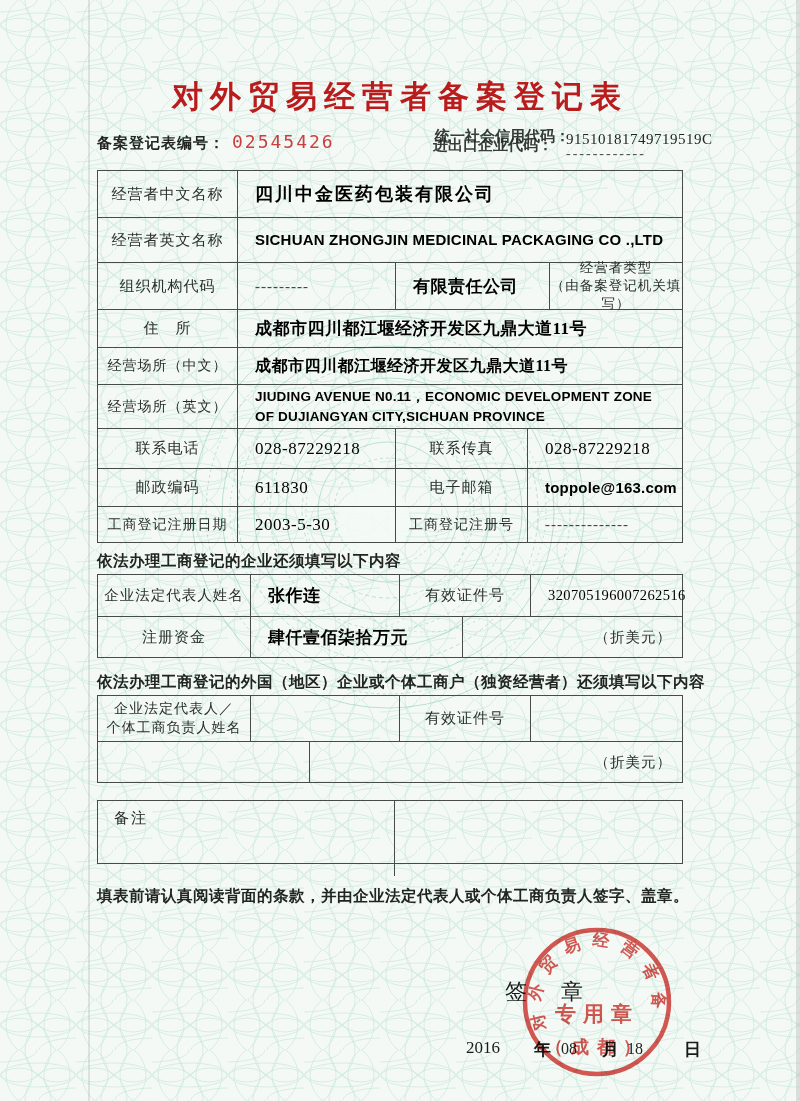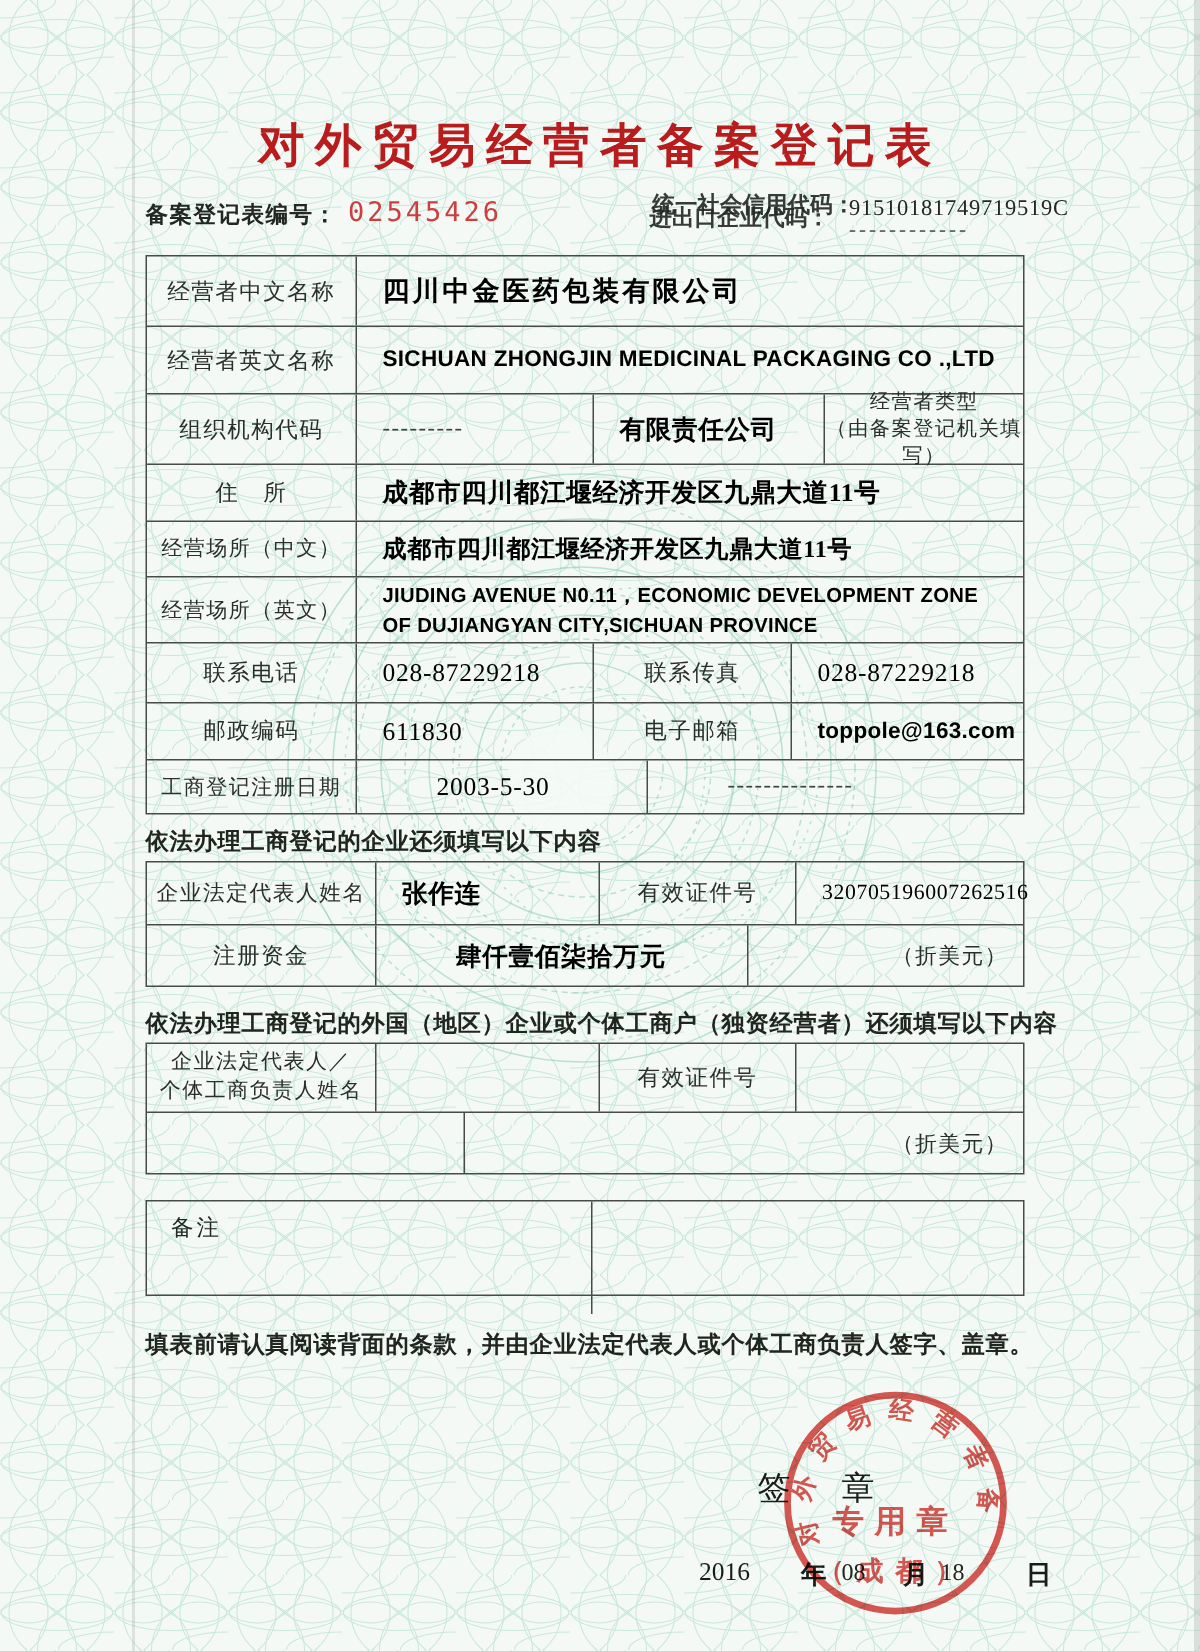--- a/index.html
+++ b/index.html
@@ -26,21 +26,21 @@
   .serial-value { left:232px; top:131px; font-family:"DejaVu Sans Mono", monospace;
     font-size:18px; color:#cc3f3f; letter-spacing:2px; }
   .code-label-1 { left:435px; top:127px; font-size:15px; font-weight:600; opacity:.9; }
   .code-label-2 { left:433px; top:136px; font-size:15px; font-weight:600; opacity:.9; }
   .code-value { left:566px; top:131px; font-size:15px; letter-spacing:.5px; }
   .code-dashes { left:566px; top:146px; font-size:14px; letter-spacing:2px; color:#4c5450; }
 
   
   .tbl { position:absolute; left:97px; width:586px; border:1.6px solid #474c4a; z-index:2; background:transparent; }
   .trow { display:flex; border-bottom:1.6px solid #474c4a; }
-  .trow:last-child { border-bottom:none;gap:36px; }
+  .trow:last-child { border-bottom:none; }
   .cell { border-right:1.6px solid #474c4a; display:flex; align-items:center; }
   .cell:last-child { border-right:none; }
   .lab { justify-content:center; text-align:center; font-size:15px; color:#2a2f2d;
     letter-spacing:1px; font-weight:500; }
   .val { padding-left:17px; font-size:17px; font-weight:600; letter-spacing:.5px; color:#000000; }
   .grow { flex:1 1 auto; }
 
   .w140 { flex:0 0 140px; } .w158 { flex:0 0 158px; } .w132 { flex:0 0 132px; }
   .w153 { flex:0 0 153px; } .w149 { flex:0 0 149px; } .w131 { flex:0 0 131px; }
   .w212 { flex:0 0 212px; } .w297 { flex:0 0 297px; }
@@ -172,20 +172,21 @@
     </div>
     <div class="trow" style="height:38px">
       <div class="cell lab w140">邮政编码</div>
       <div class="cell val w158 num">611830</div>
       <div class="cell lab w132">电子邮箱</div>
       <div class="cell val grow en" style="font-size:15px">toppole@163.com</div>
     </div>
     <div class="trow" style="height:35px">
       <div class="cell lab w140" style="font-size:14px">工商登记注册日期</div>
       <div class="cell val w158 num">2003-5-30</div>
+      <div class="cell lab w132" style="font-size:14px">工商登记注册号</div>
       <div class="cell val grow dashes">--------------</div>
     </div>
   </div>
 
   <div class="abs sec-head" style="top:551px">依法办理工商登记的企业还须填写以下内容</div>
   <div class="tbl" style="top:574px">
     <div class="trow" style="height:42px">
       <div class="cell lab w153" style="font-size:14.5px">企业法定代表人姓名</div>
       <div class="cell val w149">张作连</div>
       <div class="cell lab w131">有效证件号</div>

